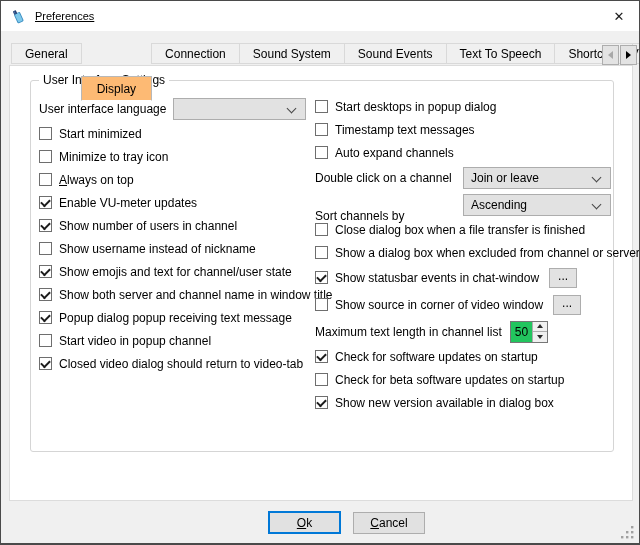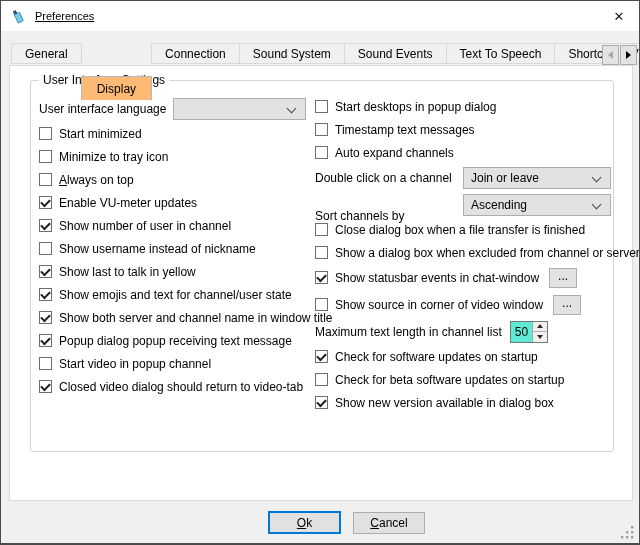--- a/index.html
+++ b/index.html
@@ -34,21 +34,21 @@
   
   .row{display:flex;align-items:center;height:23px;flex:none;}
   .row.tall{height:27px;}
   .cb{width:13px;height:13px;border:1px solid #6e6e6e;background:#fff;position:relative;flex:none;margin-right:7px;}
   .cb.on::after{content:'';position:absolute;left:1px;top:2px;width:7px;height:4px;border-left:2px solid #1c1c1c;border-bottom:2px solid #1c1c1c;transform:rotate(-45deg);}
   .lbl{white-space:nowrap;}
   .combo{height:22px;background:#e2e2e2;border:1px solid #adadad;display:flex;align-items:center;padding:0 24px 0 7px;position:relative;flex:none;}
   .combo::after{content:'';position:absolute;right:10px;top:6px;width:6px;height:6px;border-right:1px solid #464646;border-bottom:1px solid #464646;transform:rotate(45deg);}
   .combo .val{white-space:nowrap;overflow:hidden;}
   .btn-ellipsis{width:28px;height:20px;background:#e2e2e2;border:1px solid #adadad;text-align:center;line-height:14px;font-size:12px;margin-left:10px;flex:none;}
-  .spin{display:flex;height:22px;border:1px solid #767676;background:#5eead4;margin-left:8px;flex:none;}
+  .spin{display:flex;height:22px;border:1px solid #767676;background:#22c55e;margin-left:8px;flex:none;}
   .spin .sval{width:21px;display:flex;align-items:center;padding-left:4px;}
   .spin .arrows{display:flex;flex-direction:column;width:15px;}
   .spin .sarw{flex:1;background:#f0f0f0;border-left:1px solid #adadad;display:flex;align-items:center;justify-content:center;}
   .spin .sarw + .sarw{border-top:1px solid #adadad;}
   .tri-up{width:0;height:0;border-left:3px solid transparent;border-right:3px solid transparent;border-bottom:4px solid #2b2b2b;}
   .tri-down{width:0;height:0;border-left:3px solid transparent;border-right:3px solid transparent;border-top:4px solid #2b2b2b;}
   
   .footer-btn{position:absolute;height:23px;width:73px;background:#e1e1e1;border:1px solid #adadad;display:flex;align-items:center;justify-content:center;font-size:12px;}
   .footer-btn.default{border:2px solid #0078d7;}
   #okBtn{left:267px;top:510px;}
@@ -130,29 +130,25 @@
           <div class="row">
             <span class="cb"></span>
             <span class="lbl"><u>A</u>lways on top</span>
           </div>
           <div class="row">
             <span class="cb on"></span>
             <span class="lbl">Enable VU-meter updates</span>
           </div>
           <div class="row">
             <span class="cb on"></span>
-            <span class="lbl">Show number of user in channel</span>
+            <span class="lbl">Show number of users in channel</span>
           </div>
           <div class="row">
             <span class="cb"></span>
             <span class="lbl">Show username instead of nickname</span>
-          </div>
-          <div class="row">
-            <span class="cb on"></span>
-            <span class="lbl">Show last to talk in yellow</span>
           </div>
           <div class="row">
             <span class="cb on"></span>
             <span class="lbl">Show emojis and text for channel/user state</span>
           </div>
           <div class="row">
             <span class="cb on"></span>
             <span class="lbl">Show both server and channel name in window title</span>
           </div>
           <div class="row">

